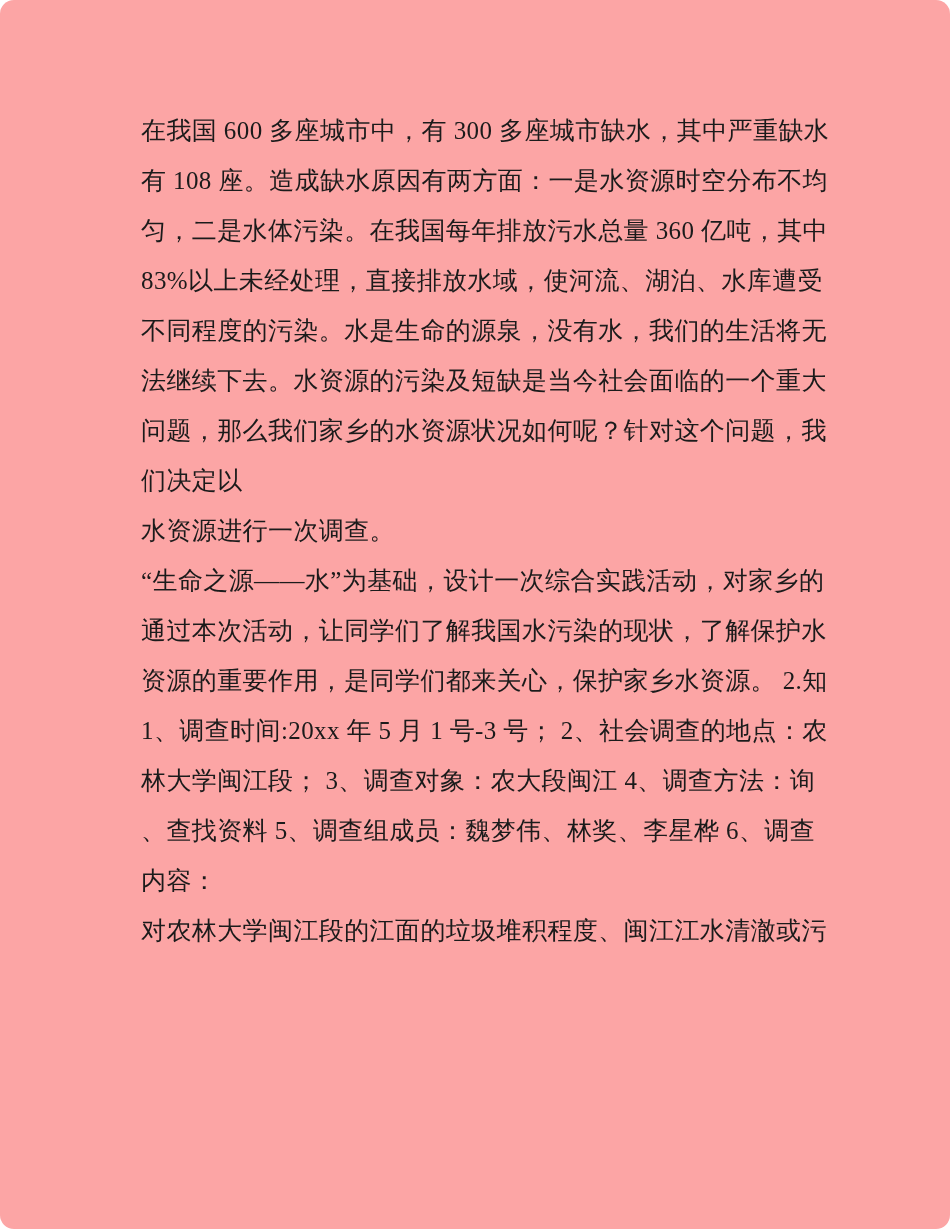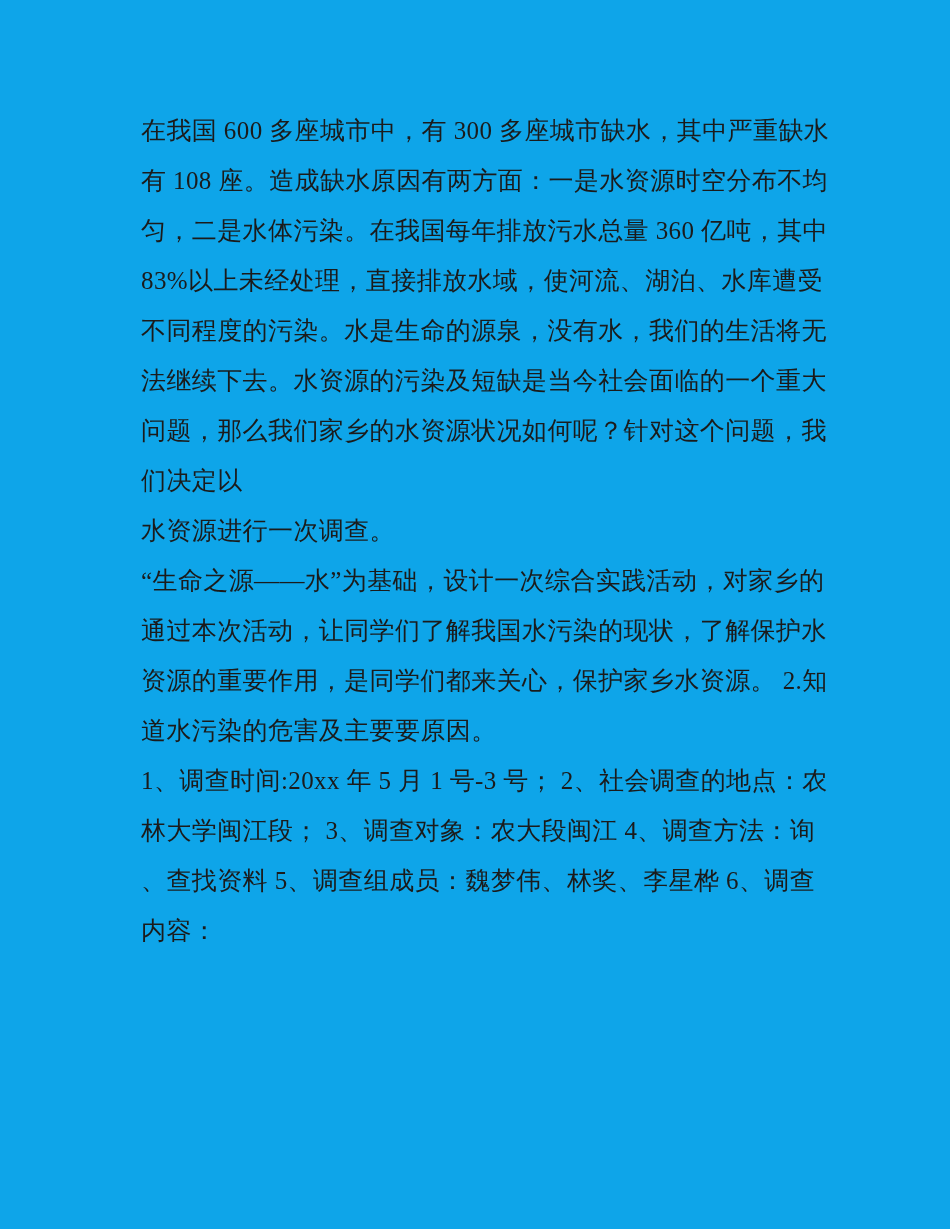--- a/index.html
+++ b/index.html
@@ -7,21 +7,22 @@
     width: 950px;
     height: 1229px;
     background: #ffffff;
     overflow: hidden;
     font-family: "Liberation Serif", "DejaVu Serif", serif;
   }
   .page {
     position: relative;
     width: 950px;
     height: 1229px;
-    background: #0ea5e9;
+    background: #fca5a5;
+    border-radius: 14px;
   }
   .text-block {
     position: absolute;
     top: 106px;
     left: 141px;
     width: 700px;
   }
   .text-line {
     height: 50px;
     line-height: 50px;
@@ -42,19 +43,19 @@
     <div class="text-line">匀，二是水体污染。在我国每年排放污水总量 360 亿吨，其中</div>
     <div class="text-line">83%以上未经处理，直接排放水域，使河流、湖泊、水库遭受</div>
     <div class="text-line">不同程度的污染。水是生命的源泉，没有水，我们的生活将无</div>
     <div class="text-line">法继续下去。水资源的污染及短缺是当今社会面临的一个重大</div>
     <div class="text-line">问题，那么我们家乡的水资源状况如何呢？针对这个问题，我</div>
     <div class="text-line">们决定以</div>
     <div class="text-line">水资源进行一次调查。</div>
     <div class="text-line">“生命之源——水”为基础，设计一次综合实践活动，对家乡的</div>
     <div class="text-line">通过本次活动，让同学们了解我国水污染的现状，了解保护水</div>
     <div class="text-line">资源的重要作用，是同学们都来关心，保护家乡水资源。 2.知</div>
-    <div class="text-line">道水污染的危害及主要要原因。</div>
     <div class="text-line">1、调查时间:20xx 年 5 月 1 号-3 号； 2、社会调查的地点：农</div>
     <div class="text-line">林大学闽江段； 3、调查对象：农大段闽江 4、调查方法：询</div>
     <div class="text-line">、查找资料 5、调查组成员：魏梦伟、林奖、李星桦 6、调查</div>
     <div class="text-line">内容：</div>
+    <div class="text-line">对农林大学闽江段的江面的垃圾堆积程度、闽江江水清澈或污</div>
   </div>
 </div>
 
 </body></html>

